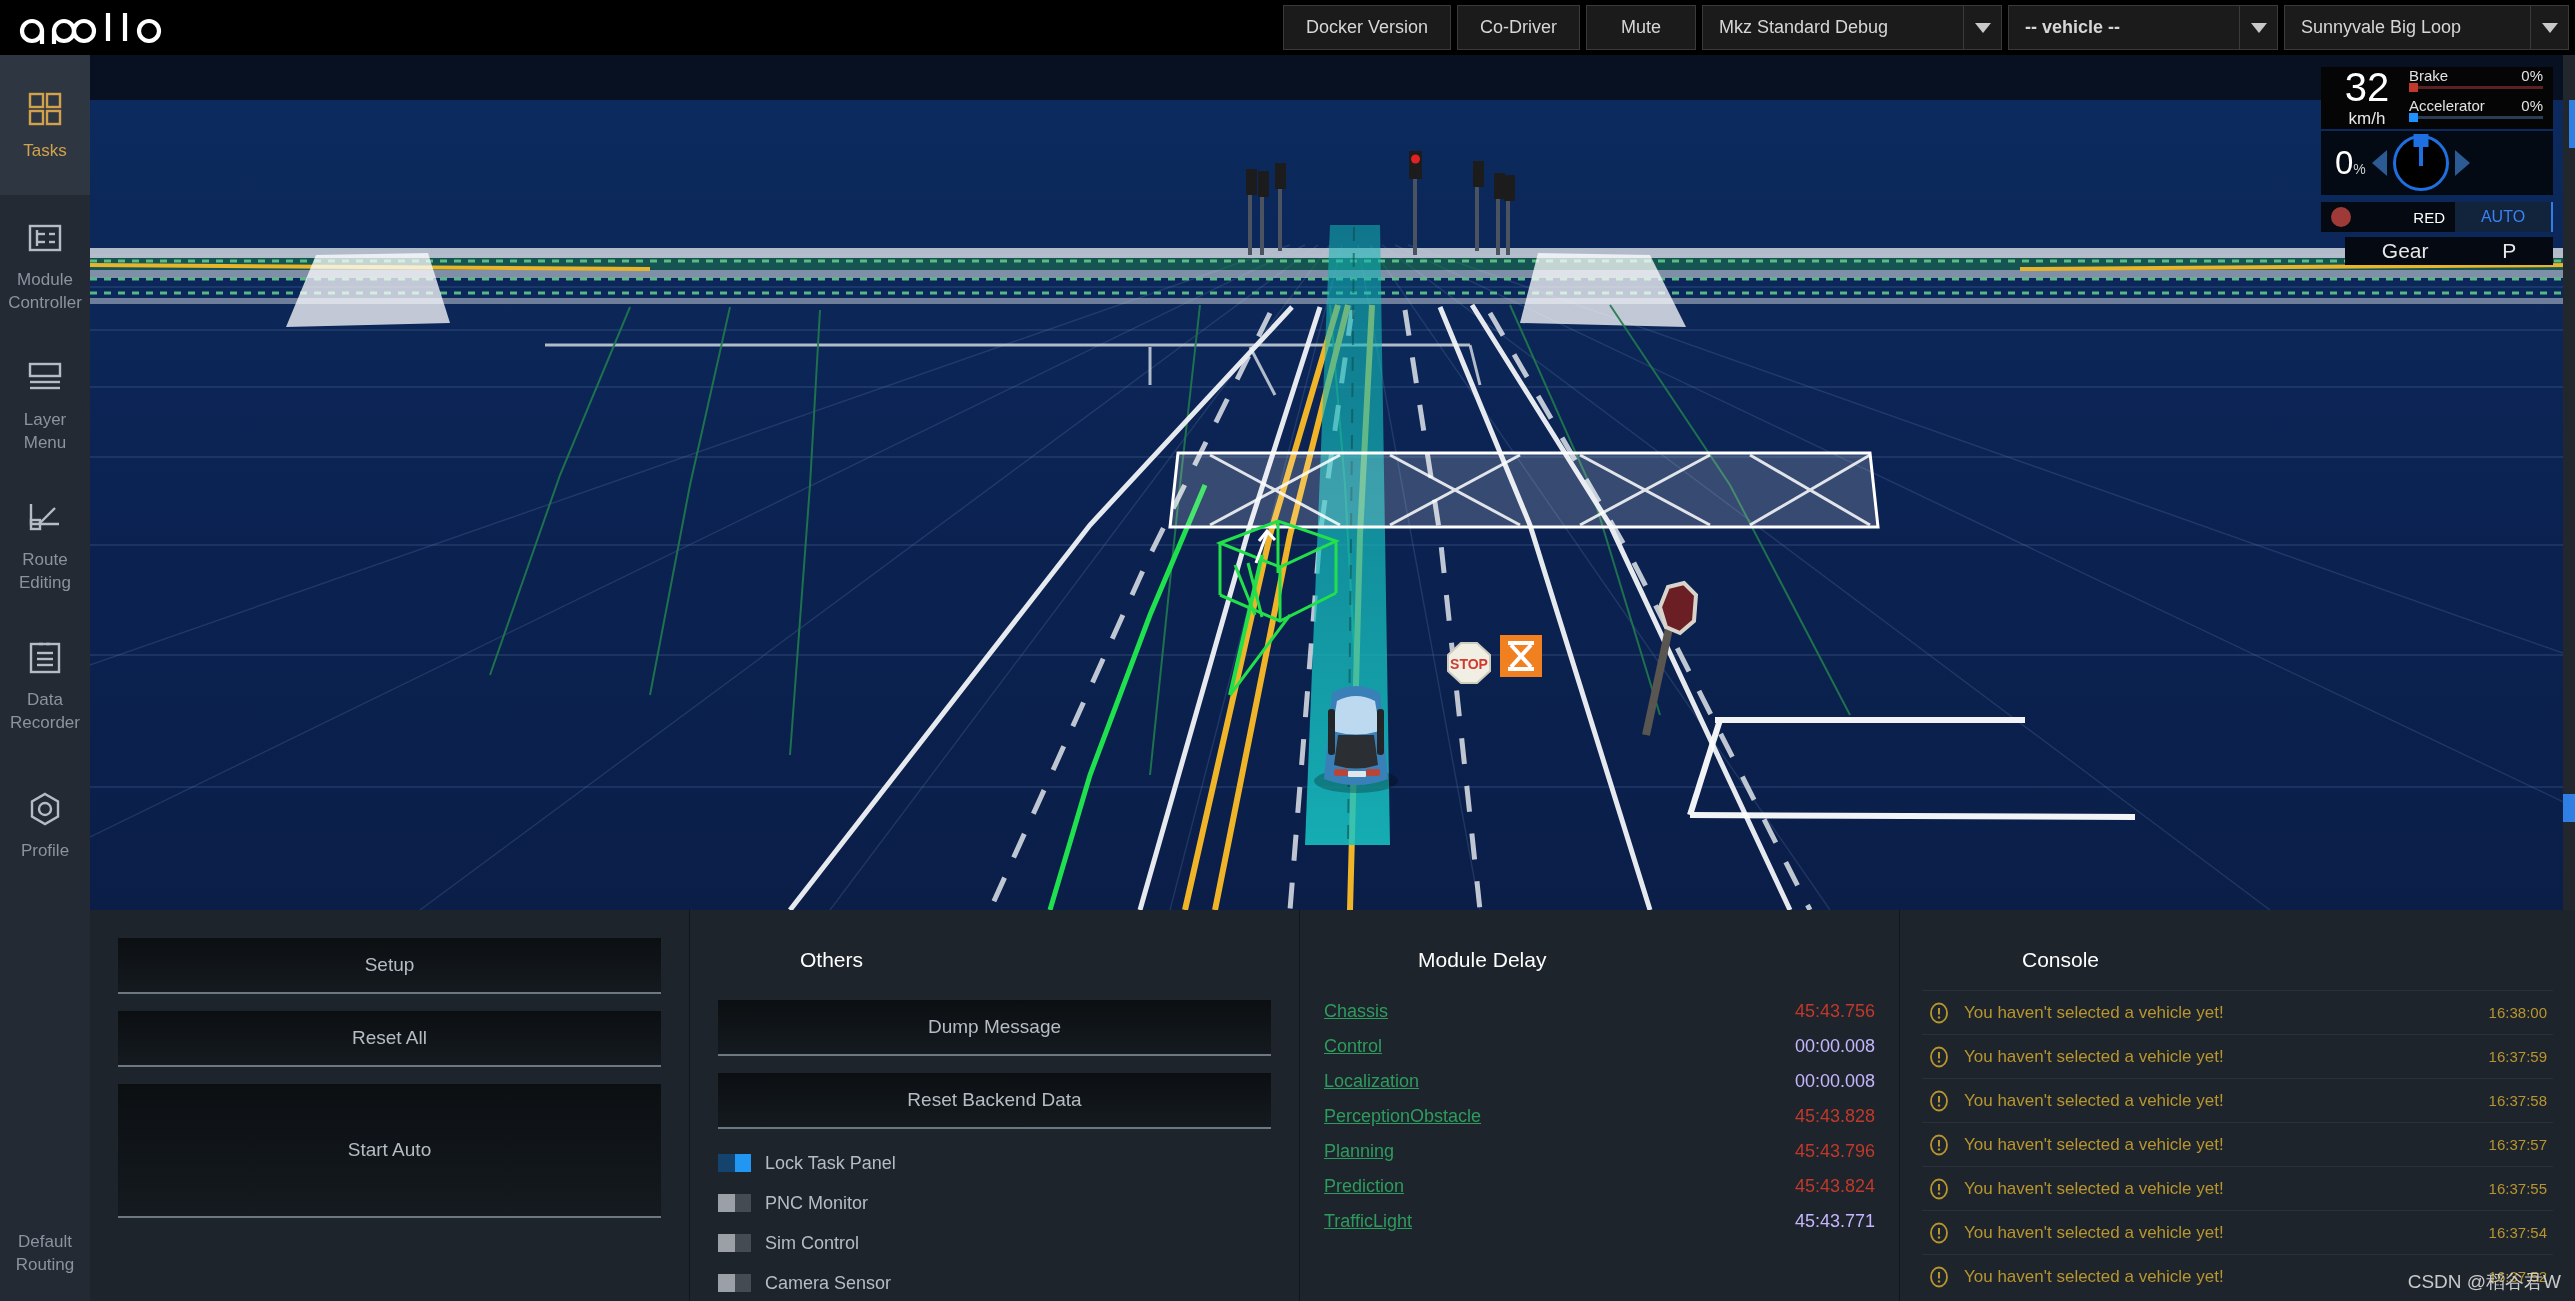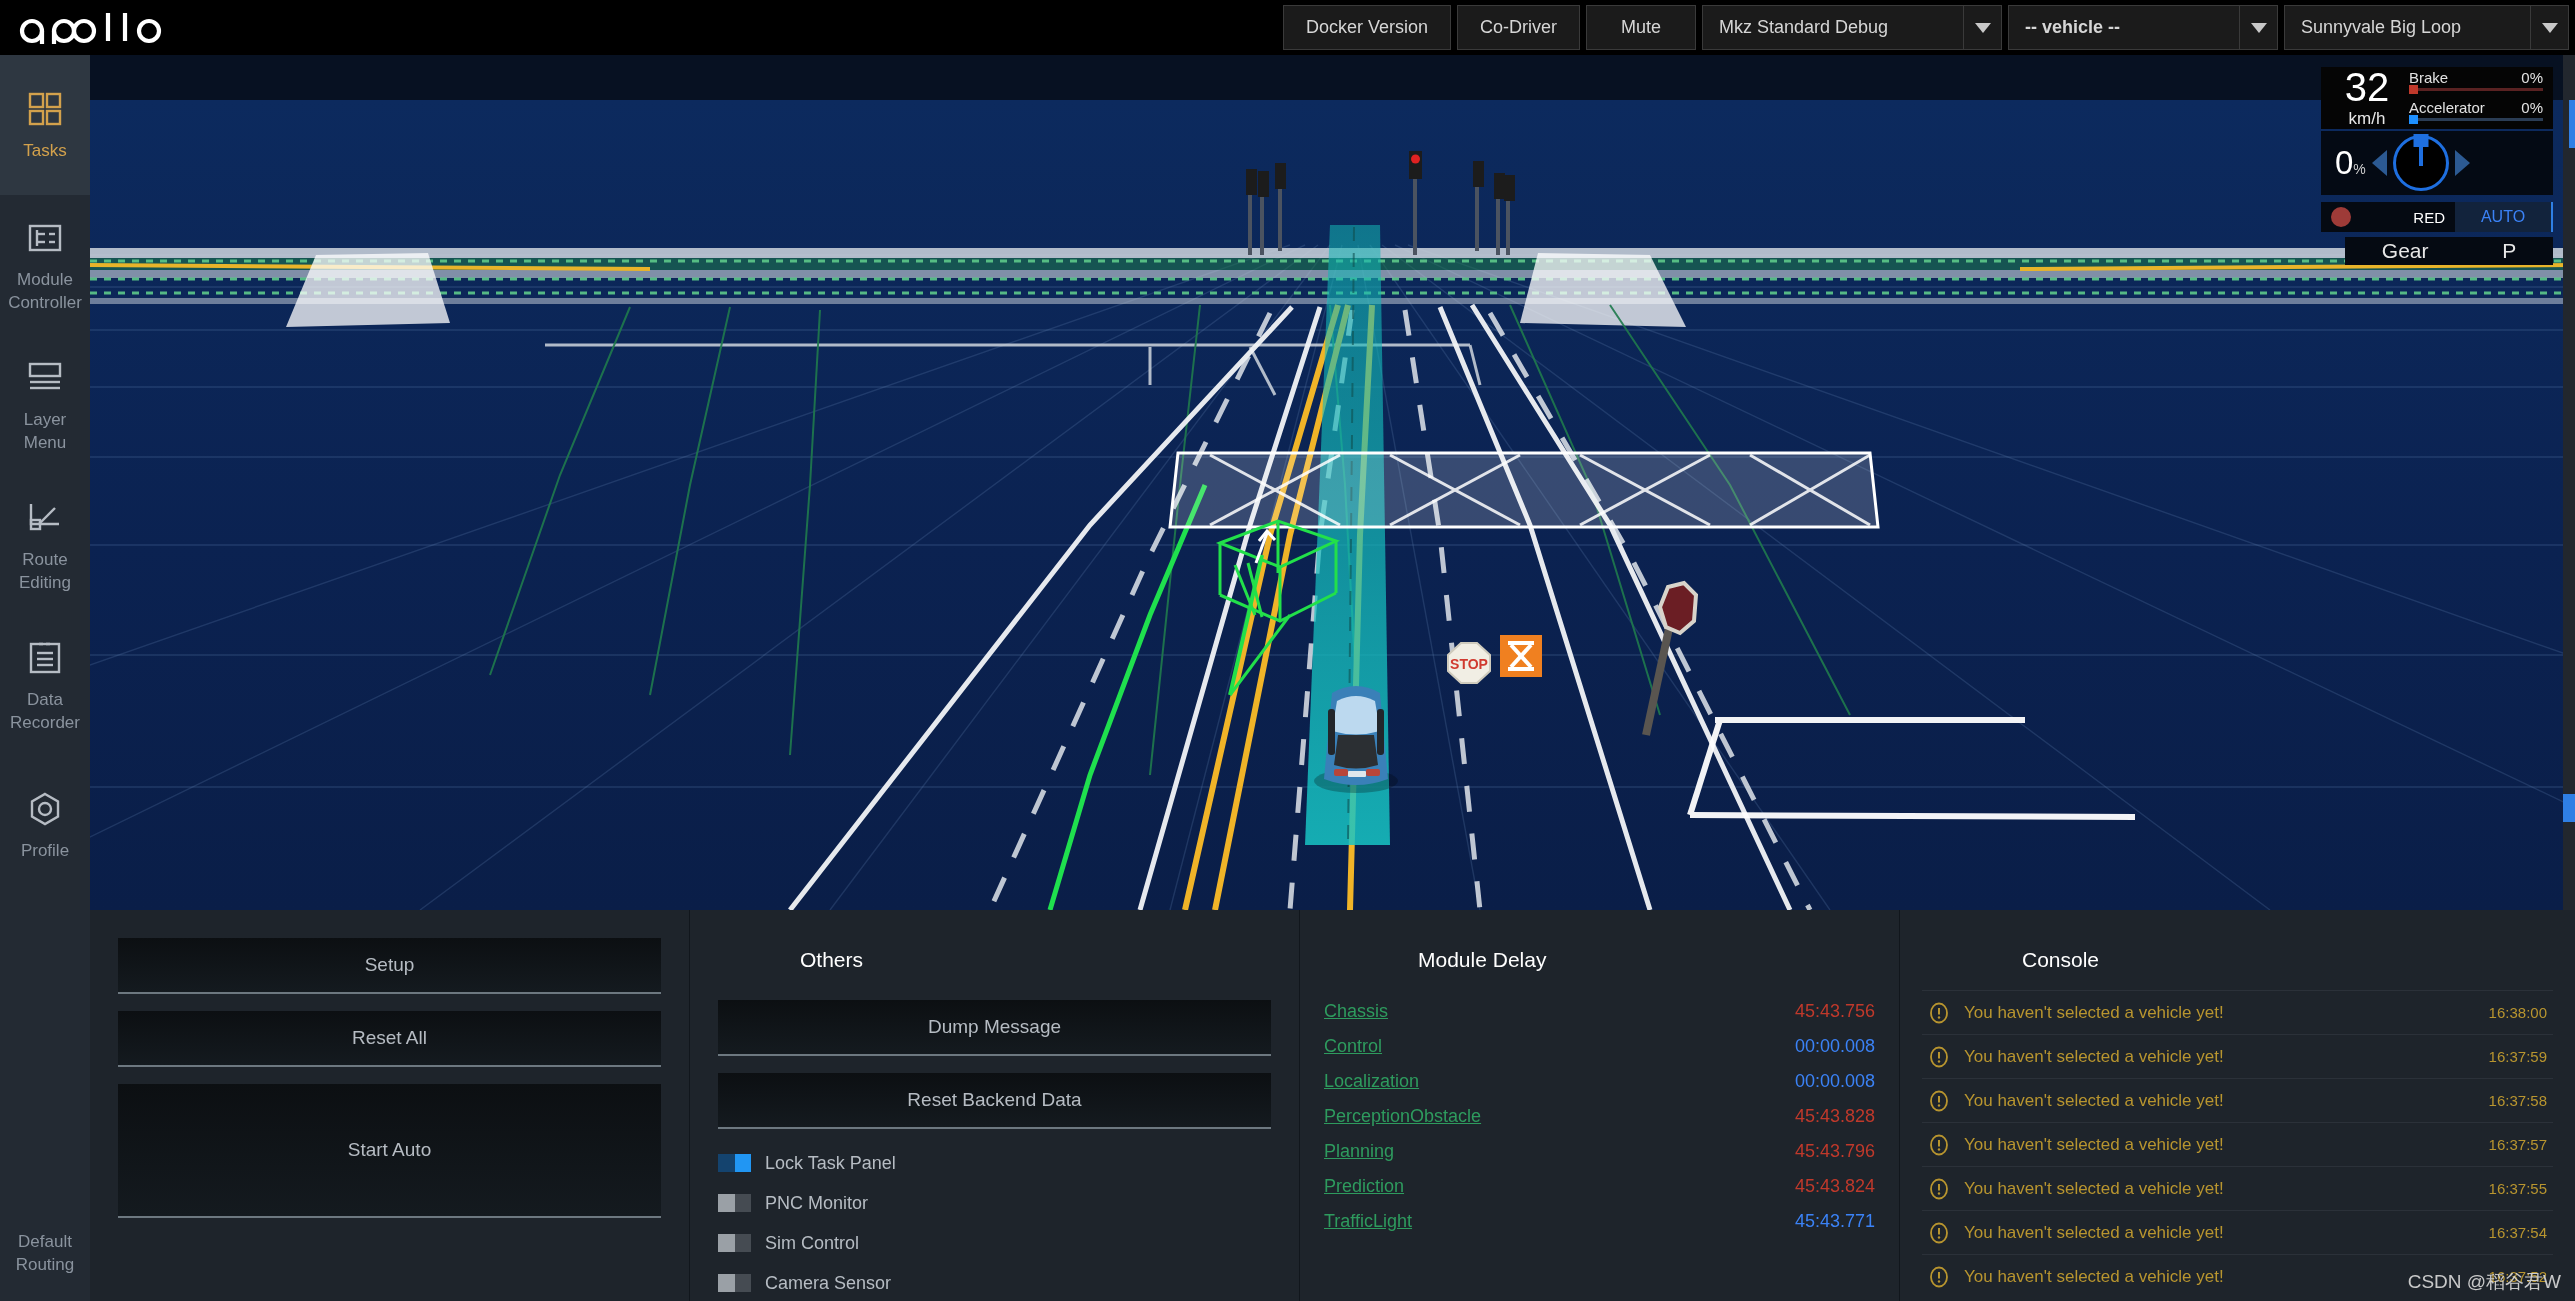--- a/index.html
+++ b/index.html
@@ -79,21 +79,21 @@
   }
   .scene-top-black {
     position: absolute; left:0; top:0; width: 100%; height: 45px;
     background: #071122;
   }
   .ground { position: absolute; left:0; top:0; width:100%; height:100%; }
 
   
   .hud-speed {
     position: absolute; right: 22px; top: 12px; width: 232px; height: 62px;
-    background: #050505; display: flex; align-items: flex-end; padding: 0 10px;
+    background: #050505; display: flex; align-items: flex-start; padding: 0 10px;
   }
   .spd-num { color: #fff; font-size: 40px; font-weight: 300; line-height: 1; }
   .spd-unit { color: #e8e8e8; font-size: 17px; margin-top: 2px; }
   .spd-left { width: 72px; text-align: center; }
   .spd-right { flex: 1; padding-left: 6px; }
   .meter-row {
     display: flex; justify-content: space-between; font-size: 15px;
     color: #e2e2e2; margin-bottom: 2px;
   }
   .meter-bar { height: 3px; position: relative; margin-bottom: 8px; }
@@ -194,21 +194,21 @@
   .tg-label { color: #b6bcc3; font-size: 18px; }
   .toggles { margin-top: 14px; }
 
   .delay-list { margin: 22px 24px 0 24px; }
   .delay-row {
     display: flex; justify-content: space-between;
     font-size: 18px; padding: 4px 0; line-height: 1.5;
   }
   .delay-name { color: #2e9b5e; text-decoration: underline; }
   .delay-val.red { color: #c0392b; }
-  .delay-val.white { color: #3b82f6; }
+  .delay-val.white { color: #c4b5fd; }
 
   .console-list { margin-top: 18px; }
   .console-row {
     display: flex; align-items: center; height: 44px;
     border-top: 1px solid #2b3139; margin: 0 22px; padding: 0 6px;
   }
   .c-icon {
     width: 22px; height: 22px; flex: 0 0 auto; margin-right: 14px;
     display: flex; align-items: center; justify-content: center;
   }

